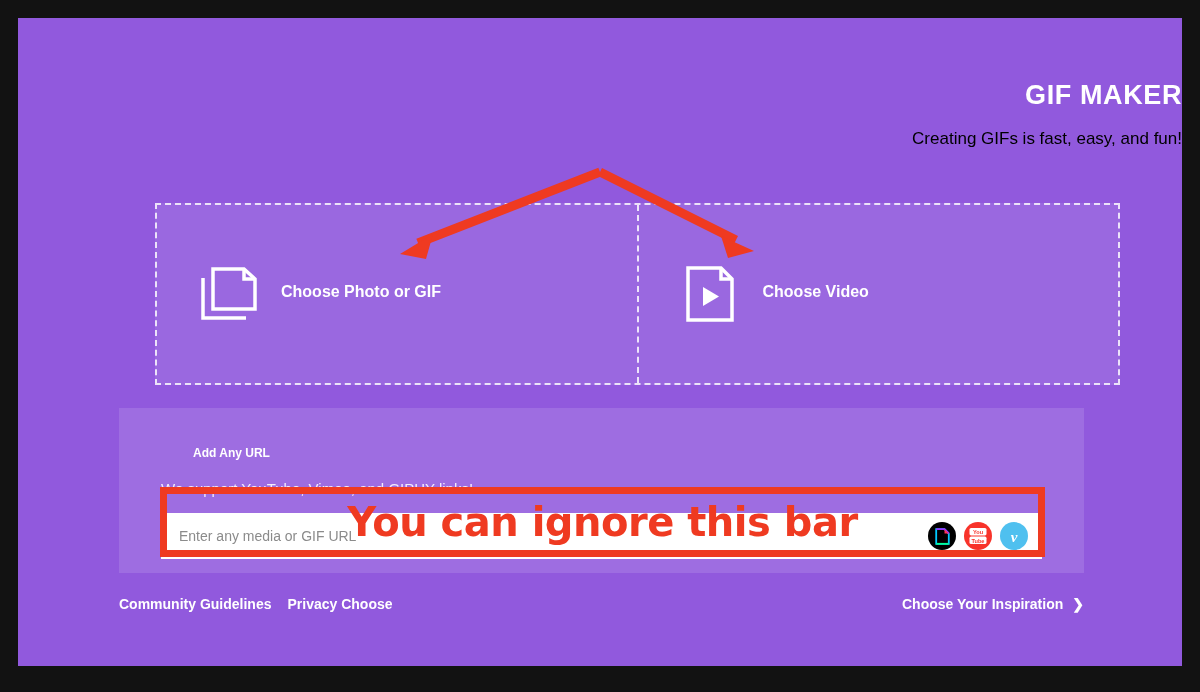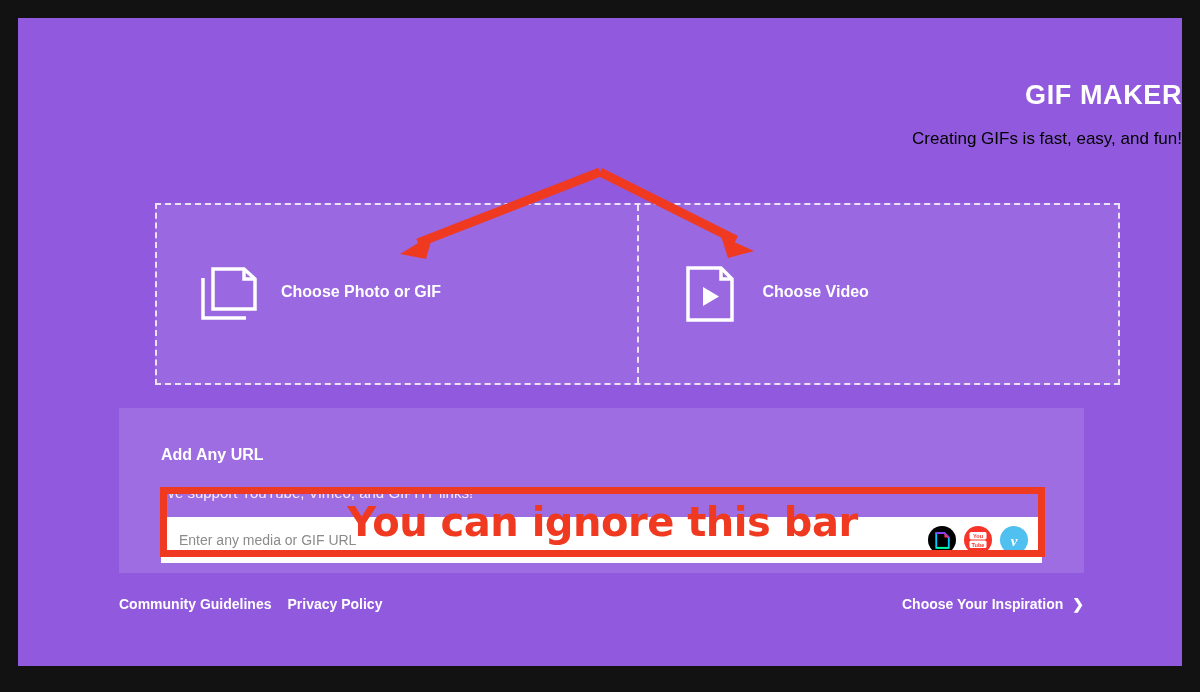--- a/index.html
+++ b/index.html
@@ -101,22 +101,23 @@
     left: 101px;
     top: 390px;
     width: 965px;
     height: 165px;
     background: rgba(255,255,255,0.12);
     padding: 38px 42px 0 42px;
   }
 
   #url-title {
     color: #ffffff;
-    font-size: 16px;
-    font-weight: bold;
+    font-size: 12px;
+    font-weight: bold;
+    margin-left: 32px;
   }
 
   #url-subtitle {
     color: #f3ecfb;
     font-size: 15px;
     margin-top: 20px;
   }
 
   #url-input-wrap {
     position: relative;
@@ -300,21 +301,21 @@
           </svg>
         </div>
 
       </div>
     </div>
   </div>
 
   <div id="footer">
     <div id="footer-left">
       <span class="footer-link">Community Guidelines</span>
-      <span class="footer-link">Privacy Policy</span>
+      <span class="footer-link">Privacy Choose</span>
     </div>
     <div id="inspiration-link">
       <span class="footer-link">Choose Your Inspiration</span>
       <span class="footer-link">❯</span>
     </div>
   </div>
 
   <svg id="annotation-arrows" viewBox="0 0 1164 648">
     <path d="M582 154 L400 225" stroke="#ef3a21" stroke-width="9" fill="none"></path>
     <path d="M382 236 L415 216 L408 241 Z" fill="#ef3a21"></path>

